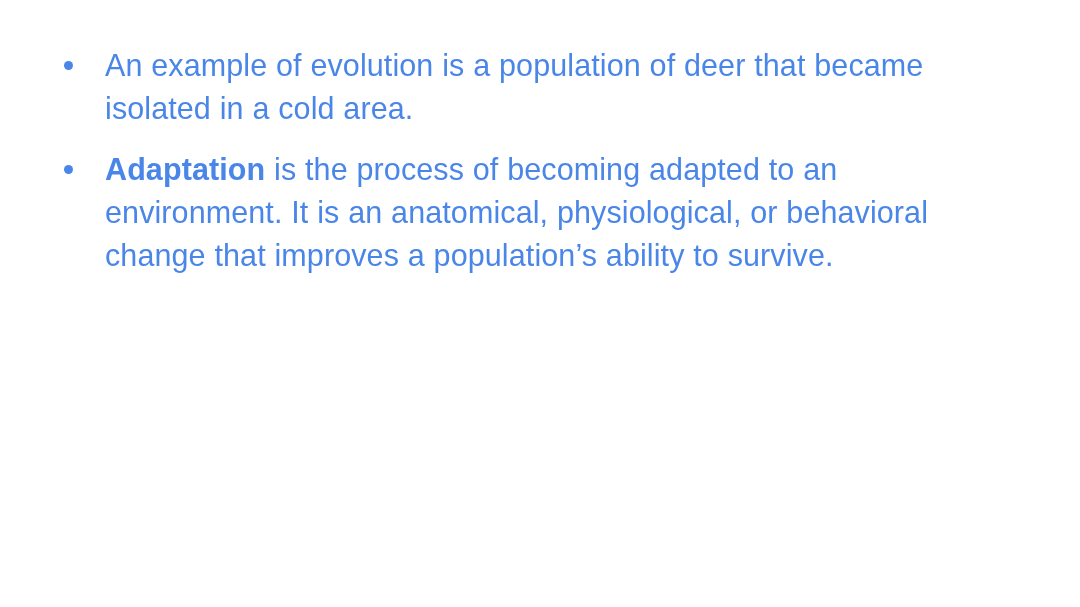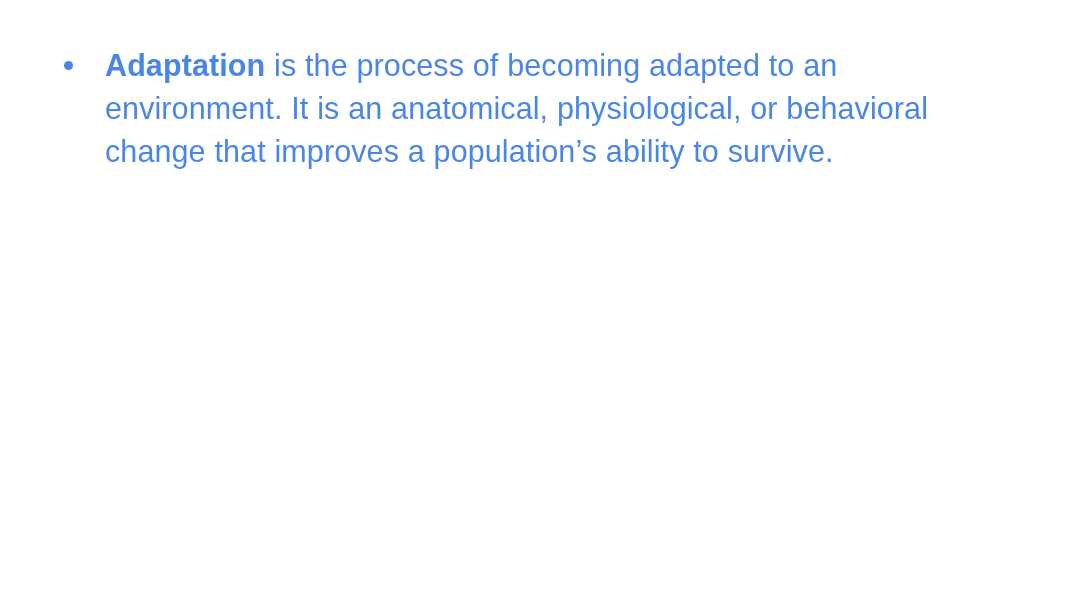--- a/index.html
+++ b/index.html
@@ -67,20 +67,24 @@
     font-weight: 700;
   }
 </style>
 </head>
 <body>
 
 <div id="slide">
 
   <ul id="body-list">
 
+    <li class="bullet-item">
+      <span class="bullet-marker"></span>
+      <span class="bullet-text"><span class="lead-term"></span><span>An example of evolution is a population of deer that became isolated in a cold area.</span></span>
+    </li>
 
 
     <li class="bullet-item">
       <span class="bullet-marker"></span>
       <span class="bullet-text"><span class="lead-term">Adaptation</span><span> is the process of becoming adapted to an environment. It is an anatomical, physiological, or behavioral change that improves a population’s ability to survive.</span></span>
     </li>
 
   </ul>
 
 </div>

